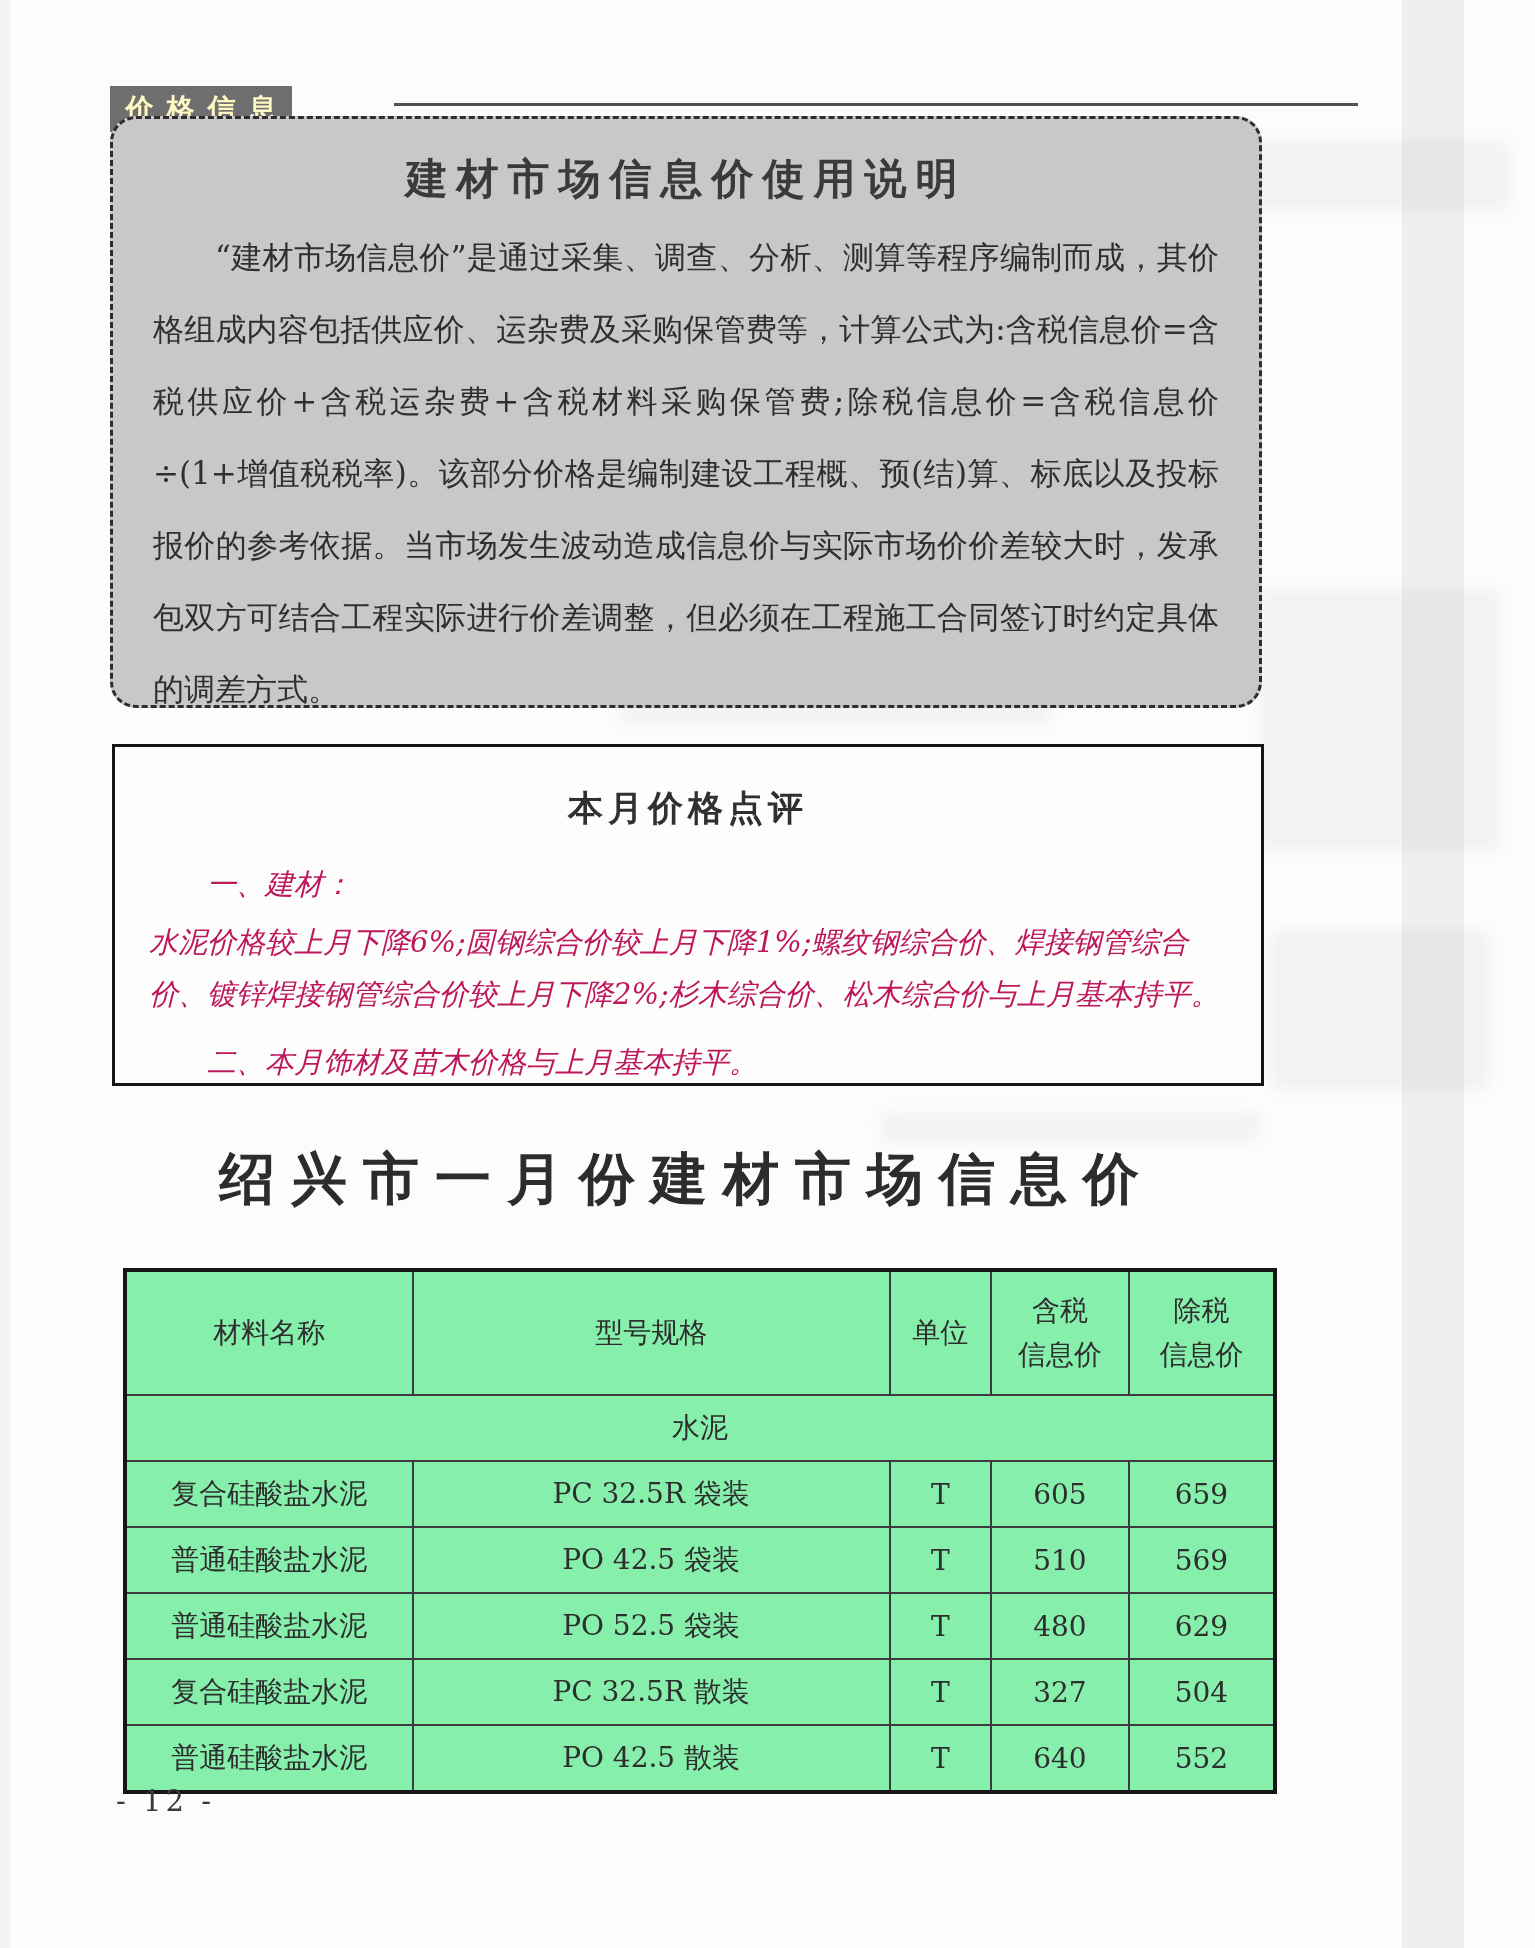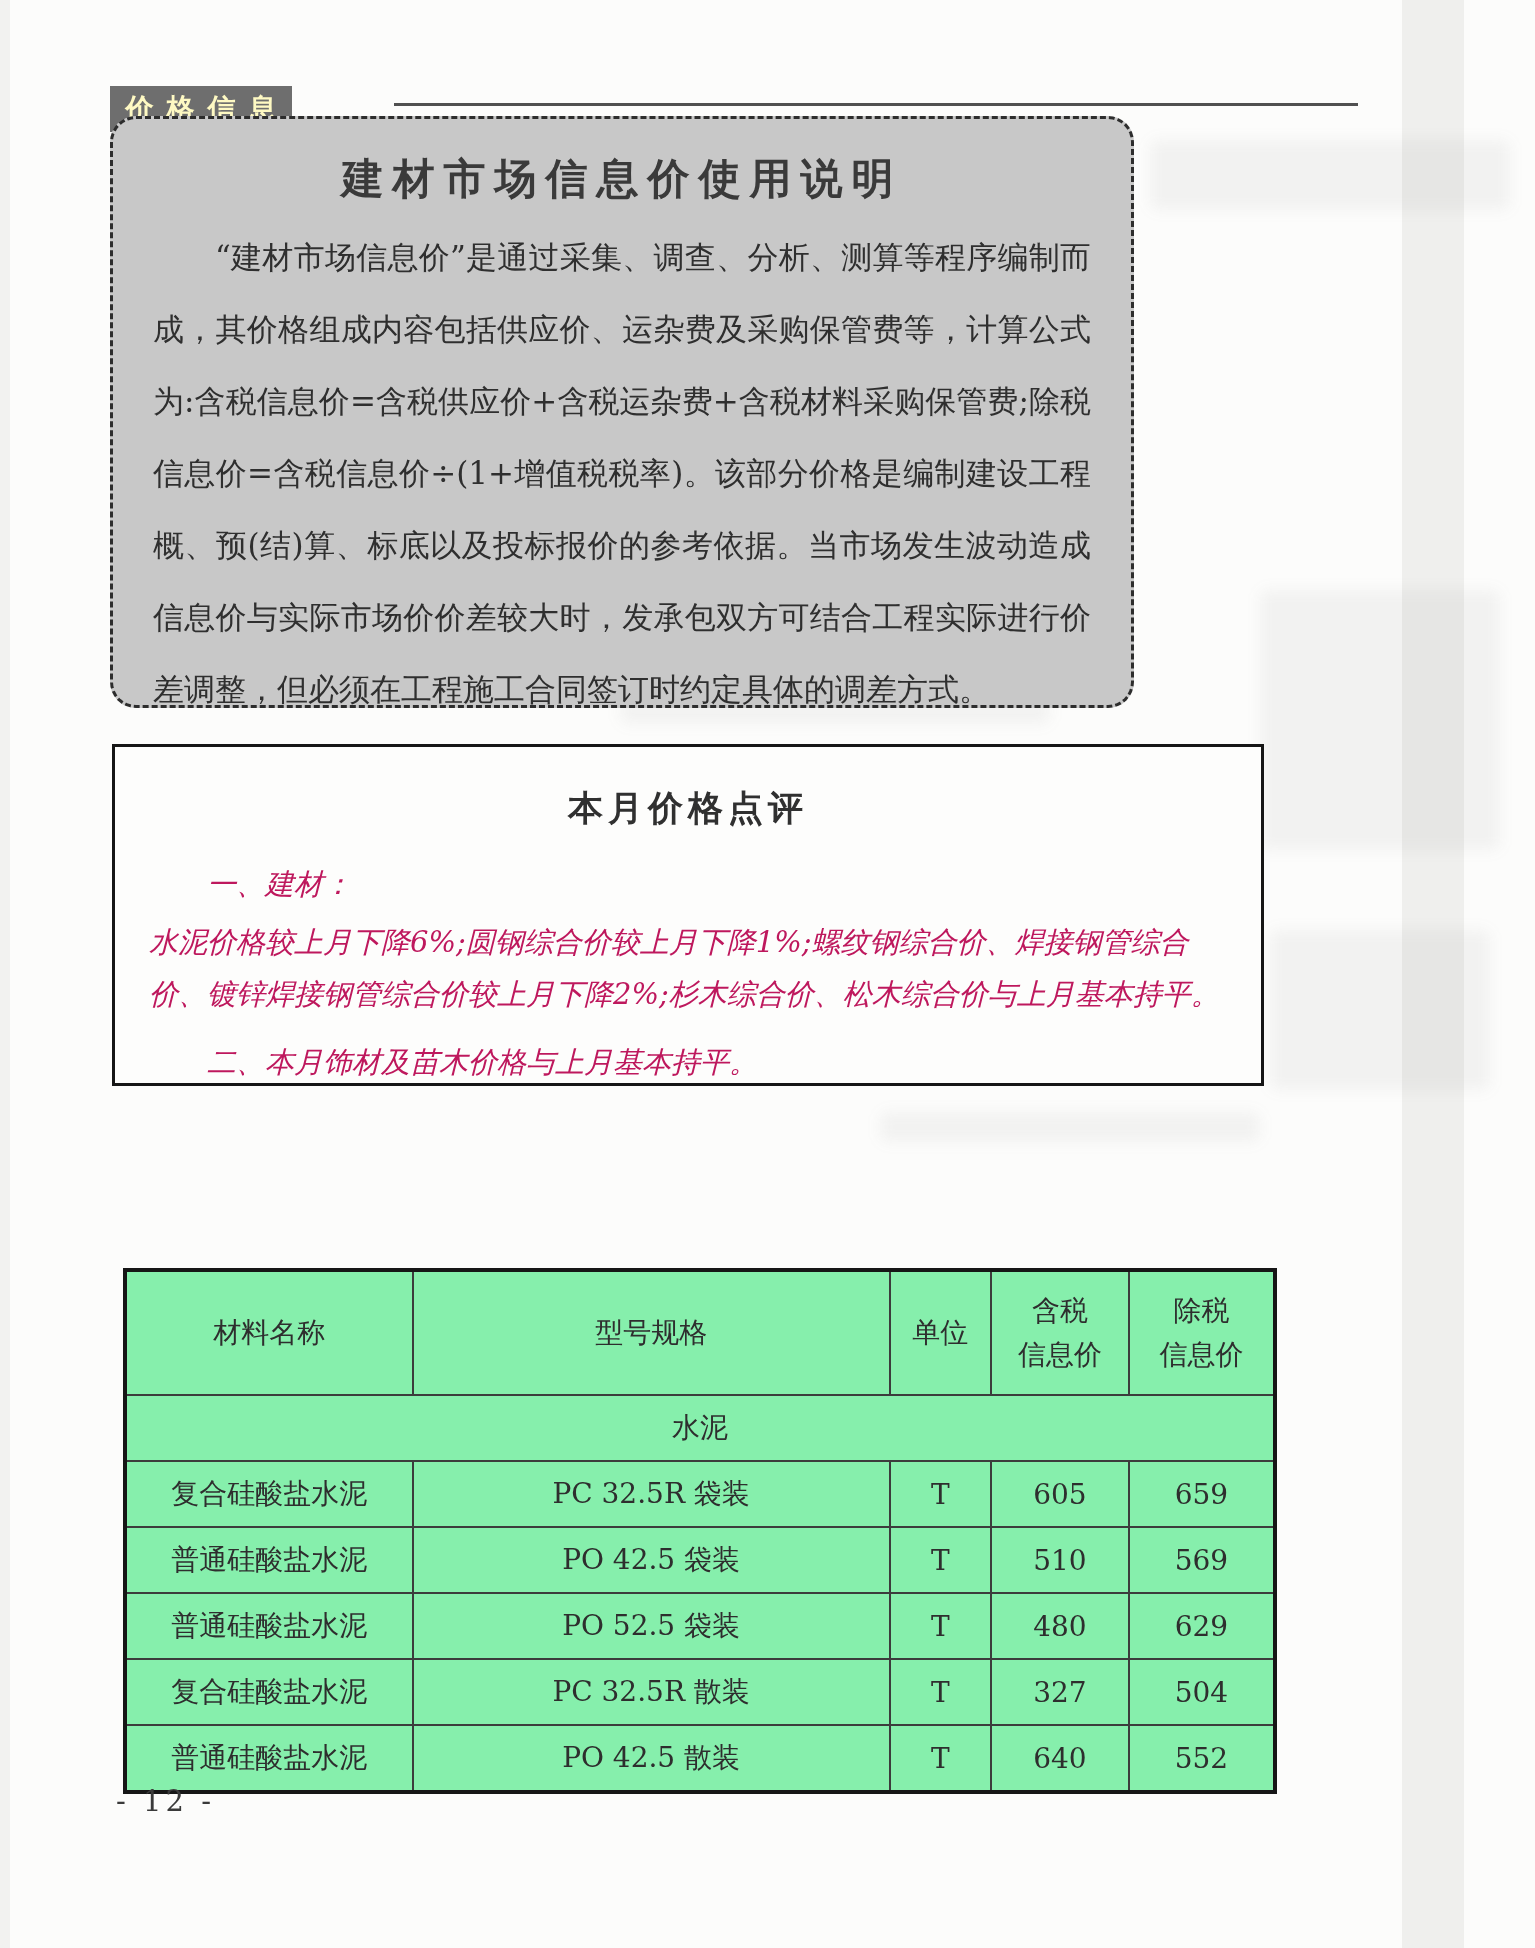--- a/index.html
+++ b/index.html
@@ -26,21 +26,21 @@
     position:absolute;left:110px;top:86px;width:182px;height:46px;
     background:#6e6e6e;color:#fef9c3;
     font-family:"DejaVu Sans","Liberation Sans",sans-serif;font-weight:bold;
     font-size:28px;letter-spacing:13px;text-indent:13px;
     display:flex;align-items:center;justify-content:center;
   }
   .rule{position:absolute;left:394px;top:103px;width:964px;height:3px;background:#505050;}
 
   
   .notice{
-    position:absolute;left:110px;top:116px;width:1024px;height:592px;
+    position:absolute;left:110px;top:116px;width:1152px;height:592px;
     box-sizing:border-box;background:#c8c8c8;
     border:3px dashed #2d2d2d;border-radius:26px;
     padding:18px 40px 0 40px;
   }
   .notice h1{
     margin:14px 0 14px 0;text-align:center;
     font-family:"DejaVu Sans","Liberation Sans",sans-serif;
     font-size:42px;font-weight:bold;letter-spacing:9px;color:#3a3a3a;
   }
   .notice p{
@@ -117,20 +117,21 @@
     <p>“建材市场信息价”是通过采集、调查、分析、测算等程序编制而成，其价格组成内容包括供应价、运杂费及采购保管费等，计算公式为:含税信息价=含税供应价+含税运杂费+含税材料采购保管费;除税信息价=含税信息价÷(1+增值税税率)。该部分价格是编制建设工程概、预(结)算、标底以及投标报价的参考依据。当市场发生波动造成信息价与实际市场价价差较大时，发承包双方可结合工程实际进行价差调整，但必须在工程施工合同签订时约定具体的调差方式。</p>
   </section>
 
   <section class="review">
     <h2>本月价格点评</h2>
     <p class="indent item1-heading">一、建材：</p>
     <p>水泥价格较上月下降6%;圆钢综合价较上月下降1%;螺纹钢综合价、焊接钢管综合价、镀锌焊接钢管综合价较上月下降2%;杉木综合价、松木综合价与上月基本持平。</p>
     <p class="indent item2">二、本月饰材及苗木价格与上月基本持平。</p>
   </section>
 
+  <h2 class="table-title">绍兴市一月份建材市场信息价</h2>
 
   <table class="price">
     <colgroup>
       <col class="c1">
         <col class="c2">
         <col class="c3">
         <col class="c4">
         <col class="c5">
     </colgroup>
     <thead>

